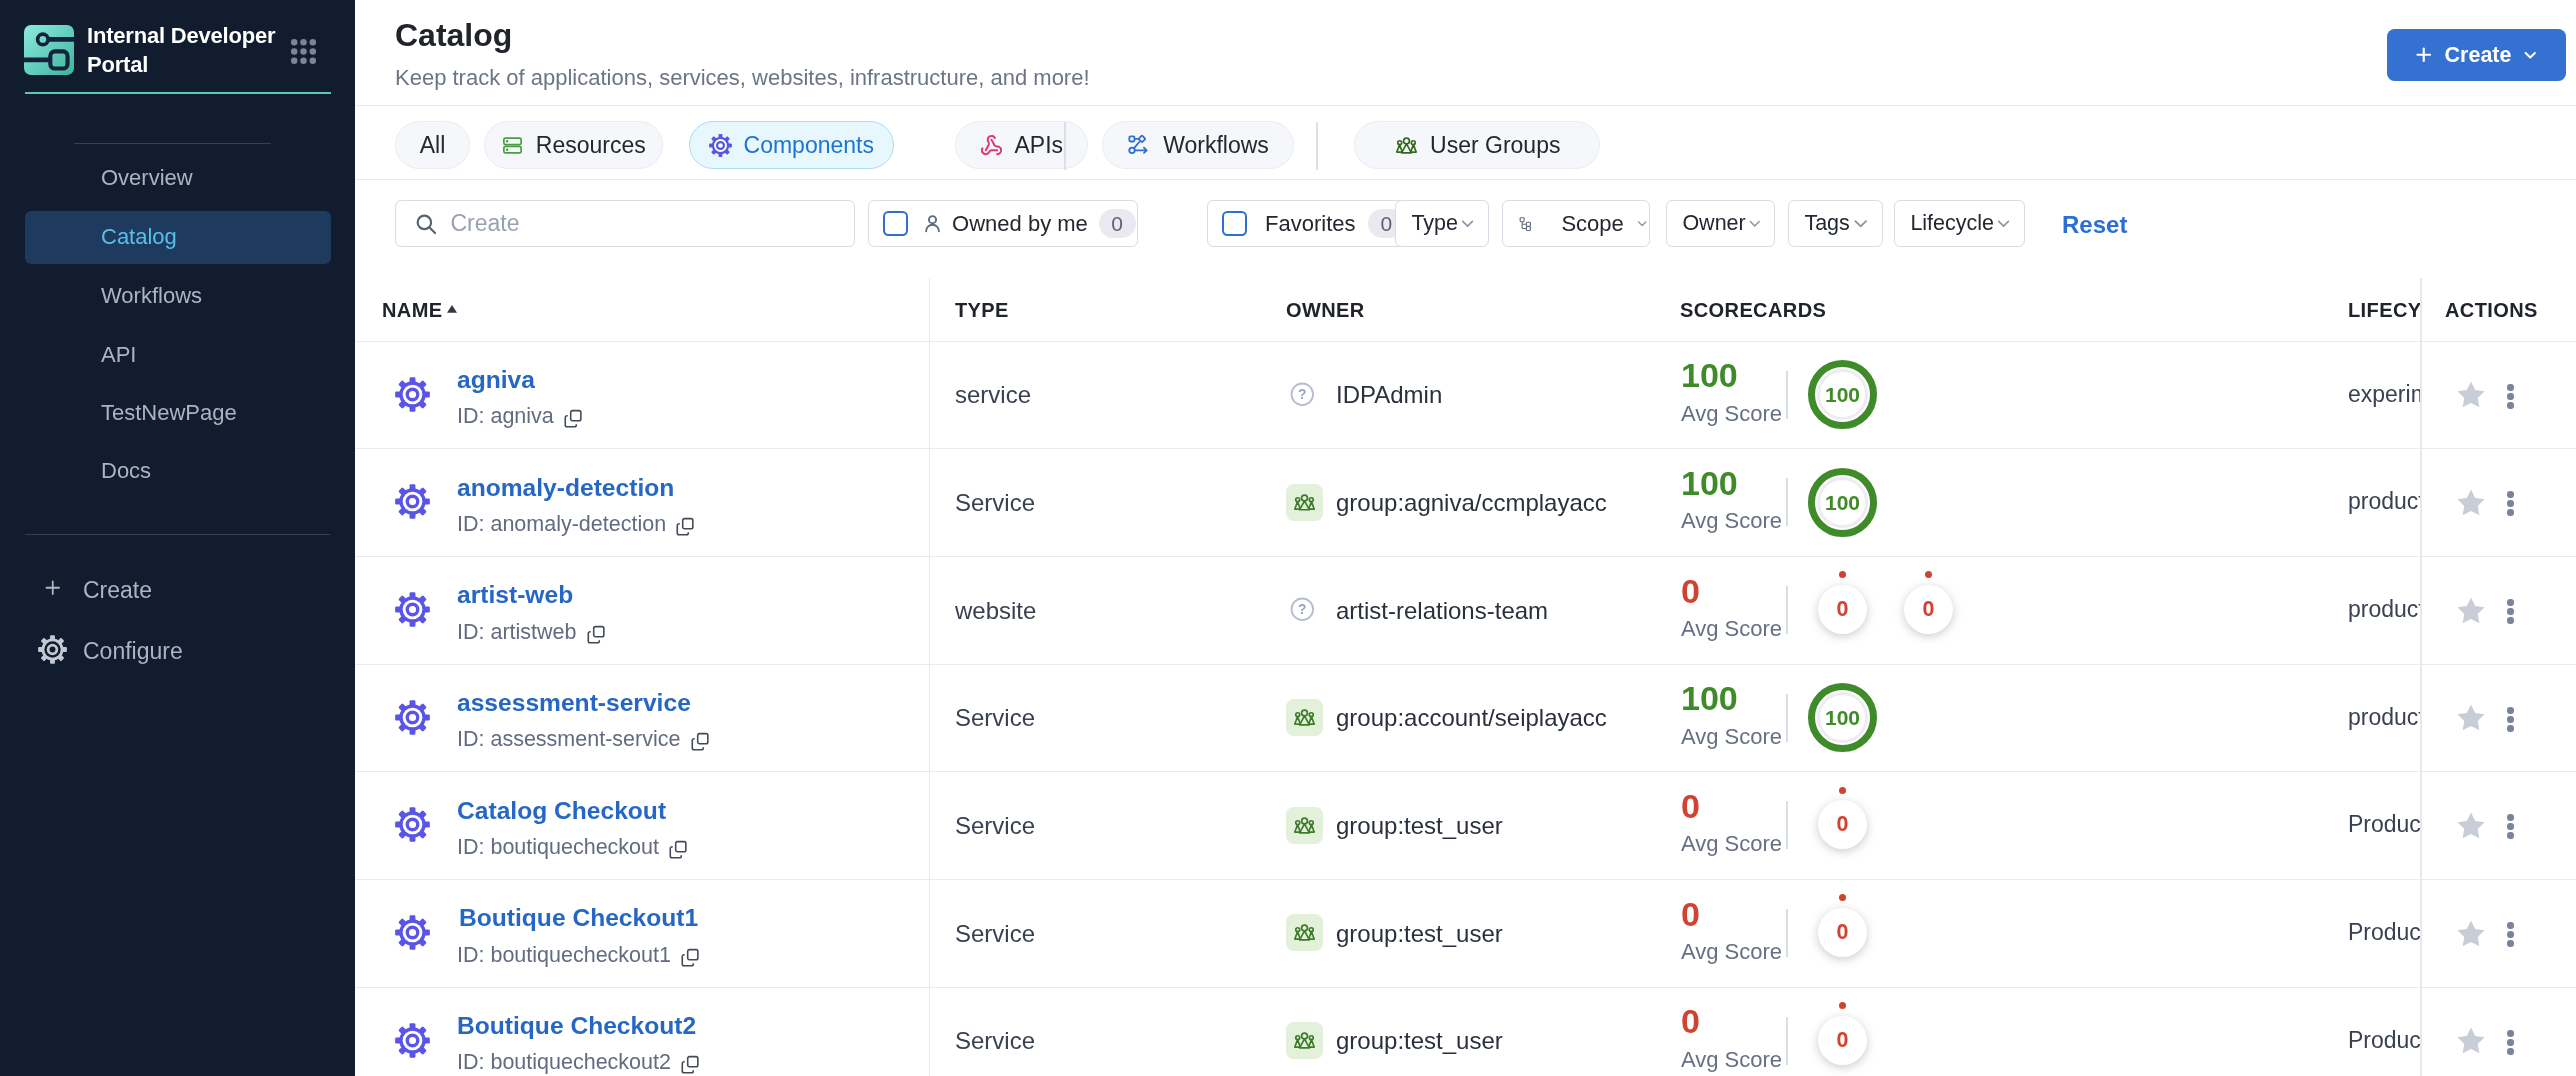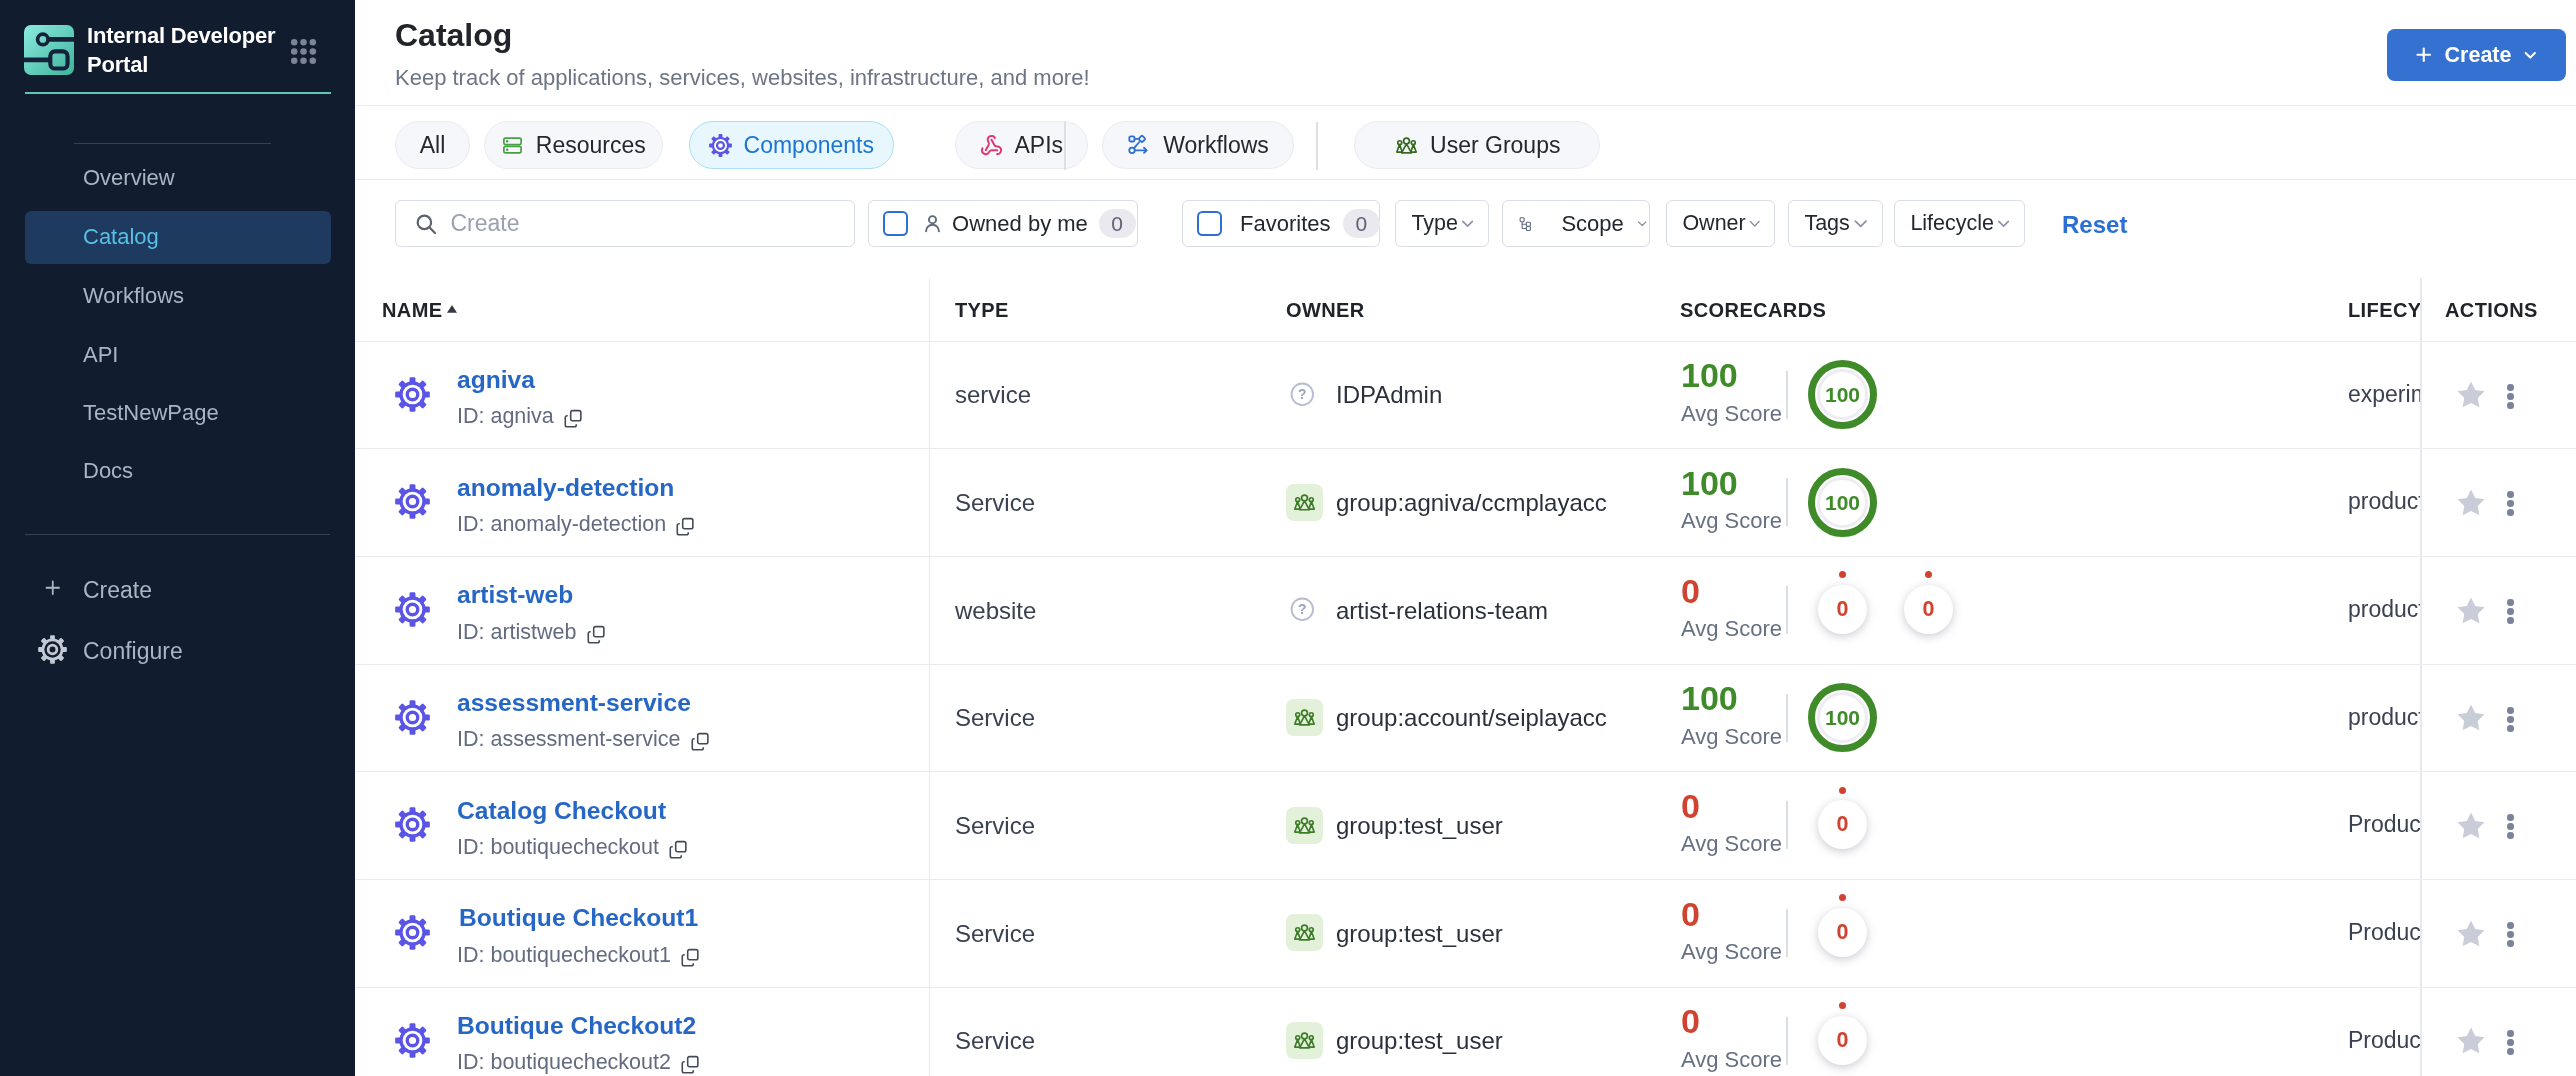--- a/index.html
+++ b/index.html
@@ -1,20 +1,20 @@
 <!DOCTYPE html>
 <html style="font-size:12.3px"><head>
 <meta charset="utf-8">
 <style>
 *{margin:0;padding:0;box-sizing:border-box}
 html,body{width:2576px;height:1077px;overflow:hidden;background:#fff;font-family:"Liberation Sans",sans-serif;position:relative}
 .ab{position:absolute}
 
 #side{position:absolute;left:0;top:0;width:355px;height:1077px;background:#111c2f}
-.nav{position:absolute;left:83px;font-size:22px;color:#abb4c2;line-height:26px}
+.nav{position:absolute;left:101px;font-size:22px;color:#abb4c2;line-height:26px}
 
 .chip{position:absolute;top:121px;height:48px;border:1.5px solid #ebecf2;background:#f6f7fa;border-radius:24.6px;display:flex;align-items:center;justify-content:center;gap:11.5px;font-size:23px;color:#23272f}
 .chip svg{flex:0 0 auto}
 .csep{position:absolute;top:122px;width:1.5px;height:48px;background:#dcdfe5}
 
 .fbox{position:absolute;top:200px;height:47px;border:1.5px solid #d8dce3;border-radius:6.2px;background:#fff;display:flex;align-items:center;font-size:22px;color:#232830;white-space:nowrap}
 .cb{width:24.6px;height:24.6px;border:2.3px solid #2e6fd2;border-radius:5.4px;flex:0 0 auto}
 .bdg{height:29px;min-width:37px;border-radius:14.6px;background:#ebe9f0;color:#5c6372;font-size:21px;display:flex;align-items:center;justify-content:center}
 
 .hd{position:absolute;font-size:20px;font-weight:700;color:#20242a;letter-spacing:0.4px}
@@ -176,21 +176,21 @@
 </div>
 <div class="fbox" style="left:868px;width:270px">
   <span class="cb" style="margin-left:14px"></span>
   <svg style="margin-left:13px" width="23" height="23" viewBox="0 0 24 24" fill="none" stroke="#5e6a7d" stroke-width="2" stroke-linecap="round">
       <circle cx="12" cy="8" r="3.7"></circle>
       <path d="M5.3 20c0-3.7 3-6.7 6.7-6.7s6.7 3 6.7 6.7"></path>
     </svg>
   <span style="margin-left:8.5px;font-size:22px">Owned by me</span>
   <span class="bdg" style="margin-left:10.8px">0</span>
 </div>
-<div class="fbox" style="left:1182px;width:198px">
+<div class="fbox" style="left:1207px;width:198px">
   <span class="cb" style="margin-left:14px"></span>
   <svg style="margin-left:10.8px" width="28" height="28" viewBox="0 0 24 24" fill="#f4b83a">
       <path d="M12 2.5l2.95 5.98 6.6.96-4.78 4.66 1.13 6.58L12 17.58l-5.9 3.1 1.13-6.58L2.45 9.44l6.6-.96z"></path>
     </svg>
   <span style="margin-left:7.7px">Favorites</span>
   <span class="bdg" style="margin-left:12.3px">0</span>
 </div>
 <div class="fbox" style="left:1395px;width:94px;justify-content:space-between;font-size:21.5px">
   <span style="margin-left:15.4px">Type</span>
   <svg style="margin-right:10.8px" width="21.5" height="21.5" viewBox="0 0 24 24" fill="none" stroke="#8b92a6" stroke-width="2" stroke-linecap="round" stroke-linejoin="round">

